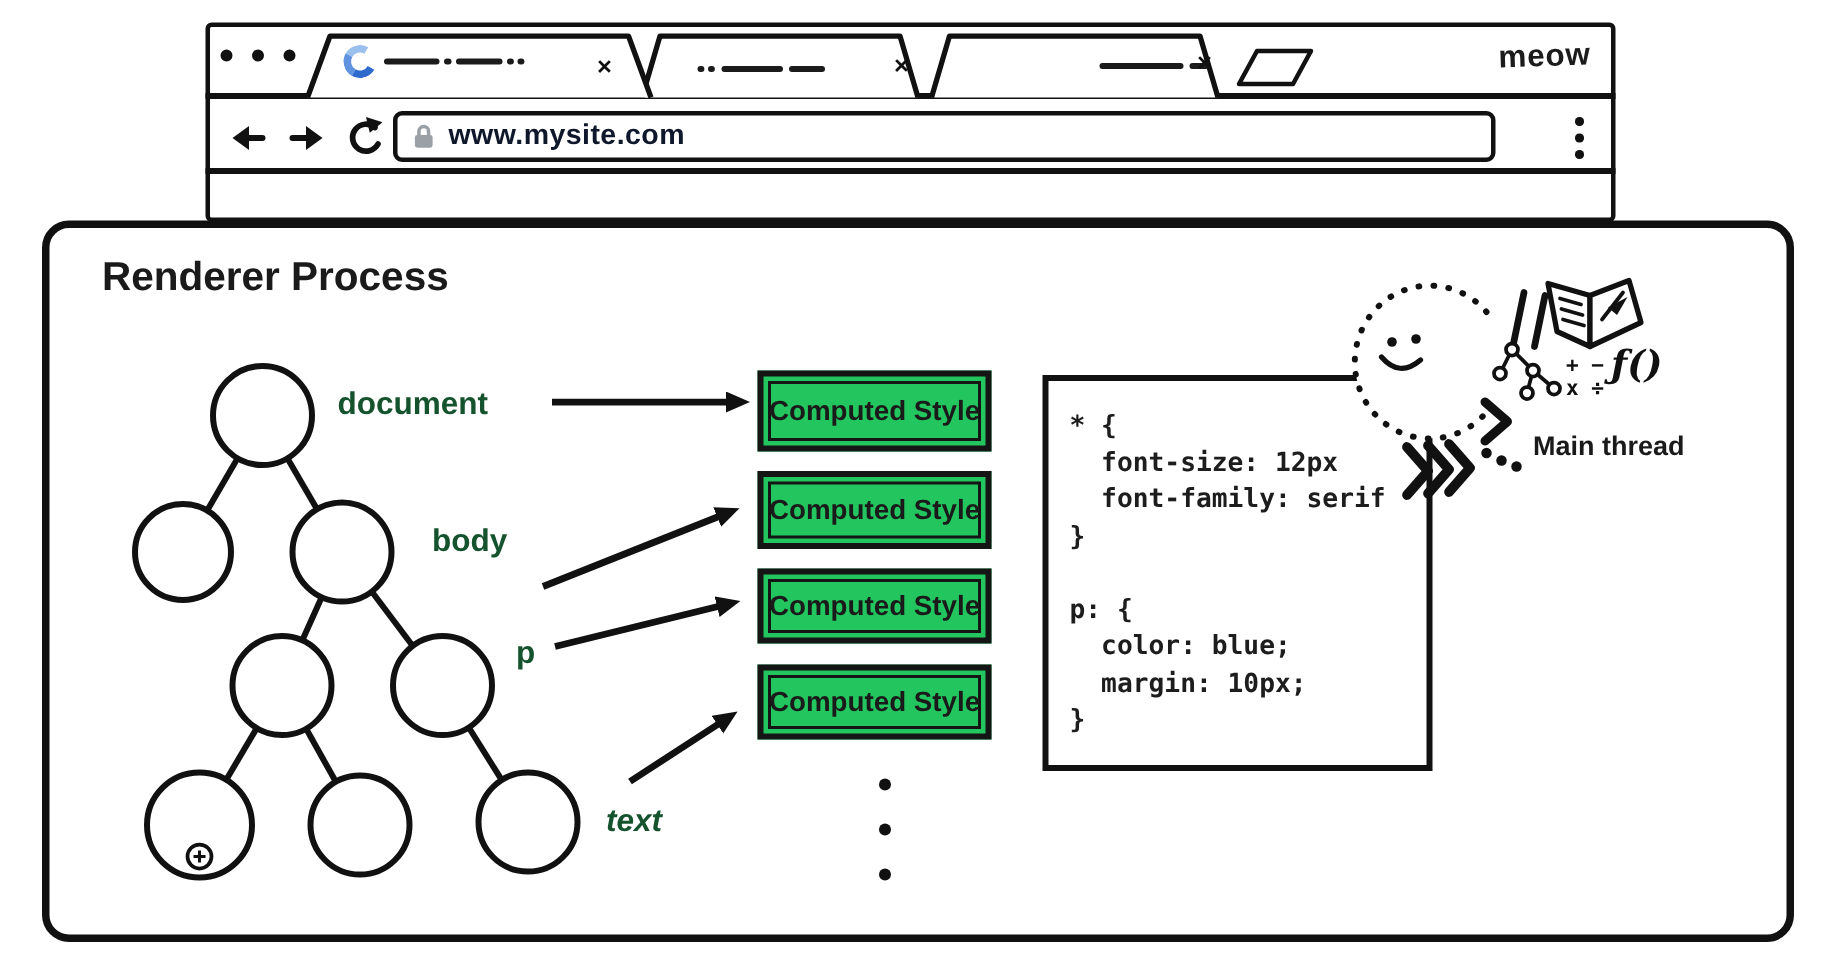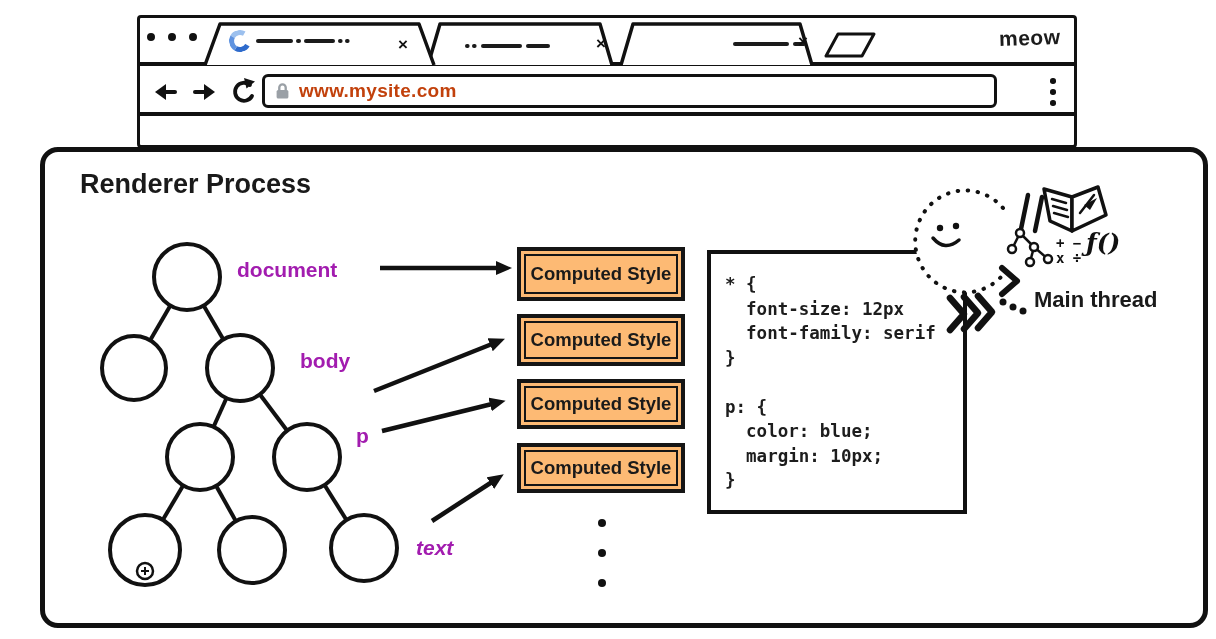--- a/index.html
+++ b/index.html
@@ -14,36 +14,36 @@
   .strip-line{left:0;right:0;top:47px;height:3.5px;background:#111;}
   .toolbar-line{left:0;right:0;top:97px;height:3.5px;background:#111;}
   .light{width:8px;height:8px;border:4px solid #111;border-radius:50%;background:#fff;}
   .tabclose{font-weight:900;font-size:17px;line-height:17px;color:#111;cursor:default;}
   #spinner{left:92px;top:15px;width:22px;height:22px;border-radius:50%;
            border:5px solid #5f93e0;border-top-color:#9cc0ee;border-bottom-color:#2e6bcc;
            border-right-color:transparent;transform:rotate(-15deg);}
   #meow{left:862px;top:11px;font-size:21px;font-weight:800;transform:rotate(-2deg);letter-spacing:.5px;}
   #urlbox{left:125px;top:59px;width:735px;height:34px;border:3.5px solid #111;border-radius:6px;
           background:#fff;display:flex;align-items:center;gap:9px;padding-left:10px;}
-  #urltext{font-size:19px;font-weight:bold;color:#c2410c;letter-spacing:.3px;}
+  #urltext{font-size:19px;font-weight:bold;color:#0f172a;letter-spacing:.3px;}
   .kdot{width:5.5px;height:5.5px;border-radius:50%;background:#111;}
 
   
-  #renderer{left:28px;top:147px;width:1168px;height:481px;margin-left:12px;}
+  #renderer{left:28px;top:147px;width:1168px;height:481px;}
   #renderer .frame{position:absolute;inset:0;border:5px solid #111;border-radius:18px;background:#fff;}
   #rp-title{left:40px;top:22px;font-size:27px;font-weight:800;color:#1a1a1a;}
-  .treelabel{font-size:21px;font-weight:bold;color:#a21caf;}
-  .csbox{left:477px;width:168px;border:4px solid #151515;background:#fdba74;padding:3px;}
+  .treelabel{font-size:21px;font-weight:bold;color:#14532d;}
+  .csbox{left:477px;width:156px;border:4px solid #151515;background:#22c55e;padding:3px;}
   .csbox .inner{border:2.5px solid #151515;height:100%;display:flex;align-items:center;justify-content:center;
                 font-size:18.5px;font-weight:800;color:#1a1a1a;white-space:nowrap;}
   .vdot{width:8px;height:8px;border-radius:50%;background:#111;}
   #codebox{left:667px;top:103px;width:260px;height:264px;border:4.5px solid #111;background:#fff;}
   #codebox pre{margin:0;padding:18px 0 0 14px;font-family:"DejaVu Sans Mono",monospace;
                font-weight:bold;font-size:17.5px;line-height:24.5px;color:#1d1d1d;}
-  #mt-label{left:994px;top:140px;font-size:22px;font-weight:800;color:#1a1a1a;white-space:nowrap;}
+  #mt-label{left:994px;top:140px;font-size:18px;font-weight:800;color:#1a1a1a;white-space:nowrap;}
   svg{overflow:visible;}
 </style>
 </head>
 <body>
 
 <div id="stage">
 
   <div class="abs" id="browser">
     <div class="frame"></div>
 

